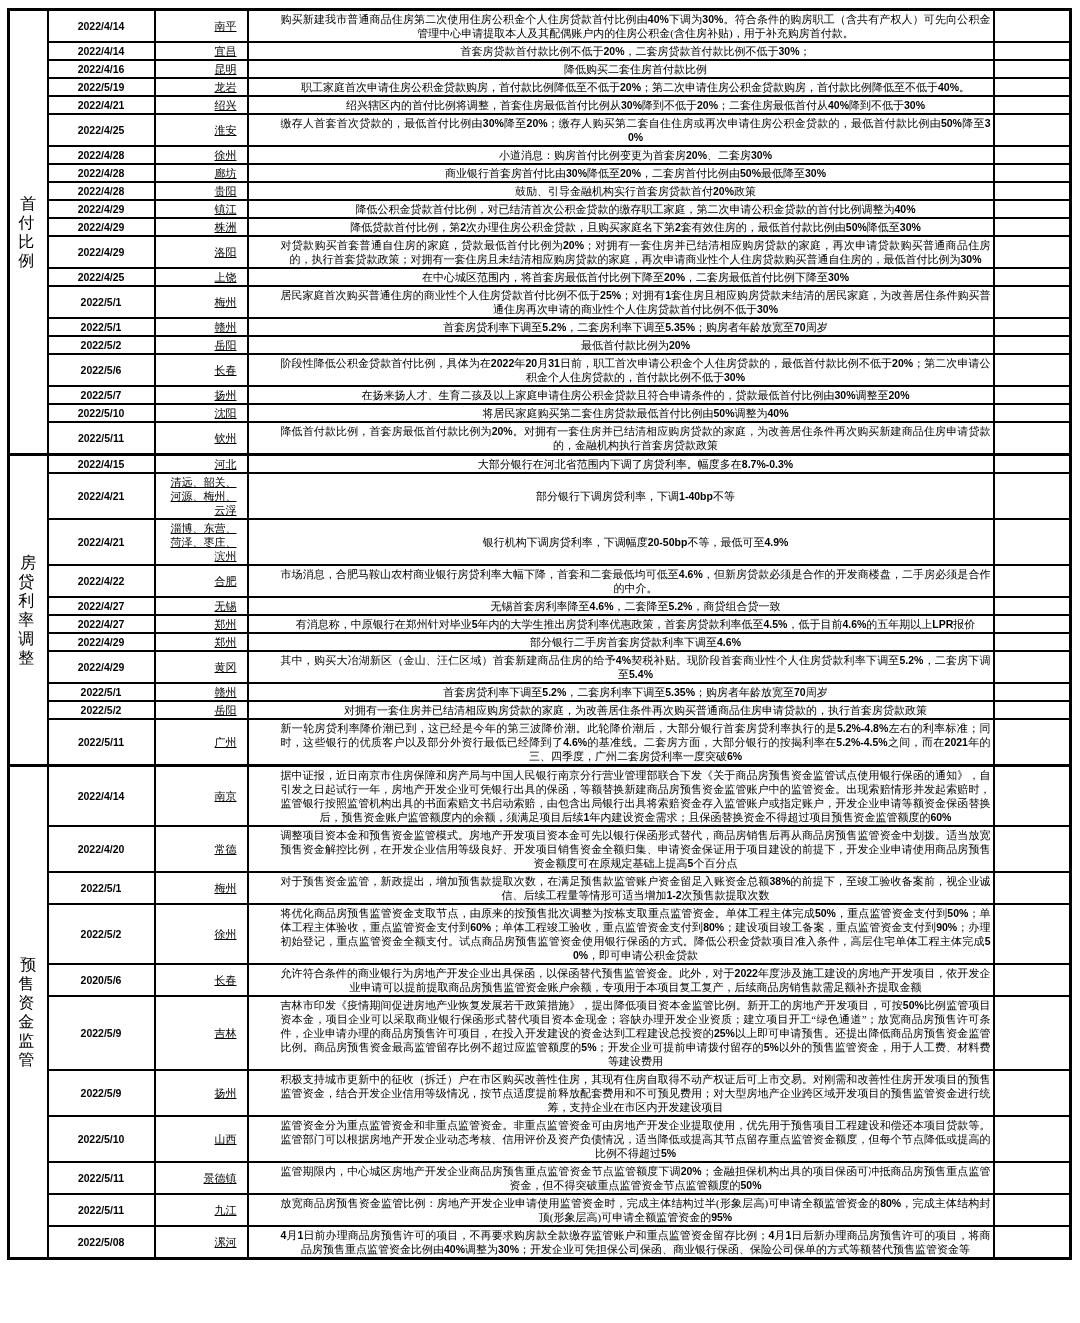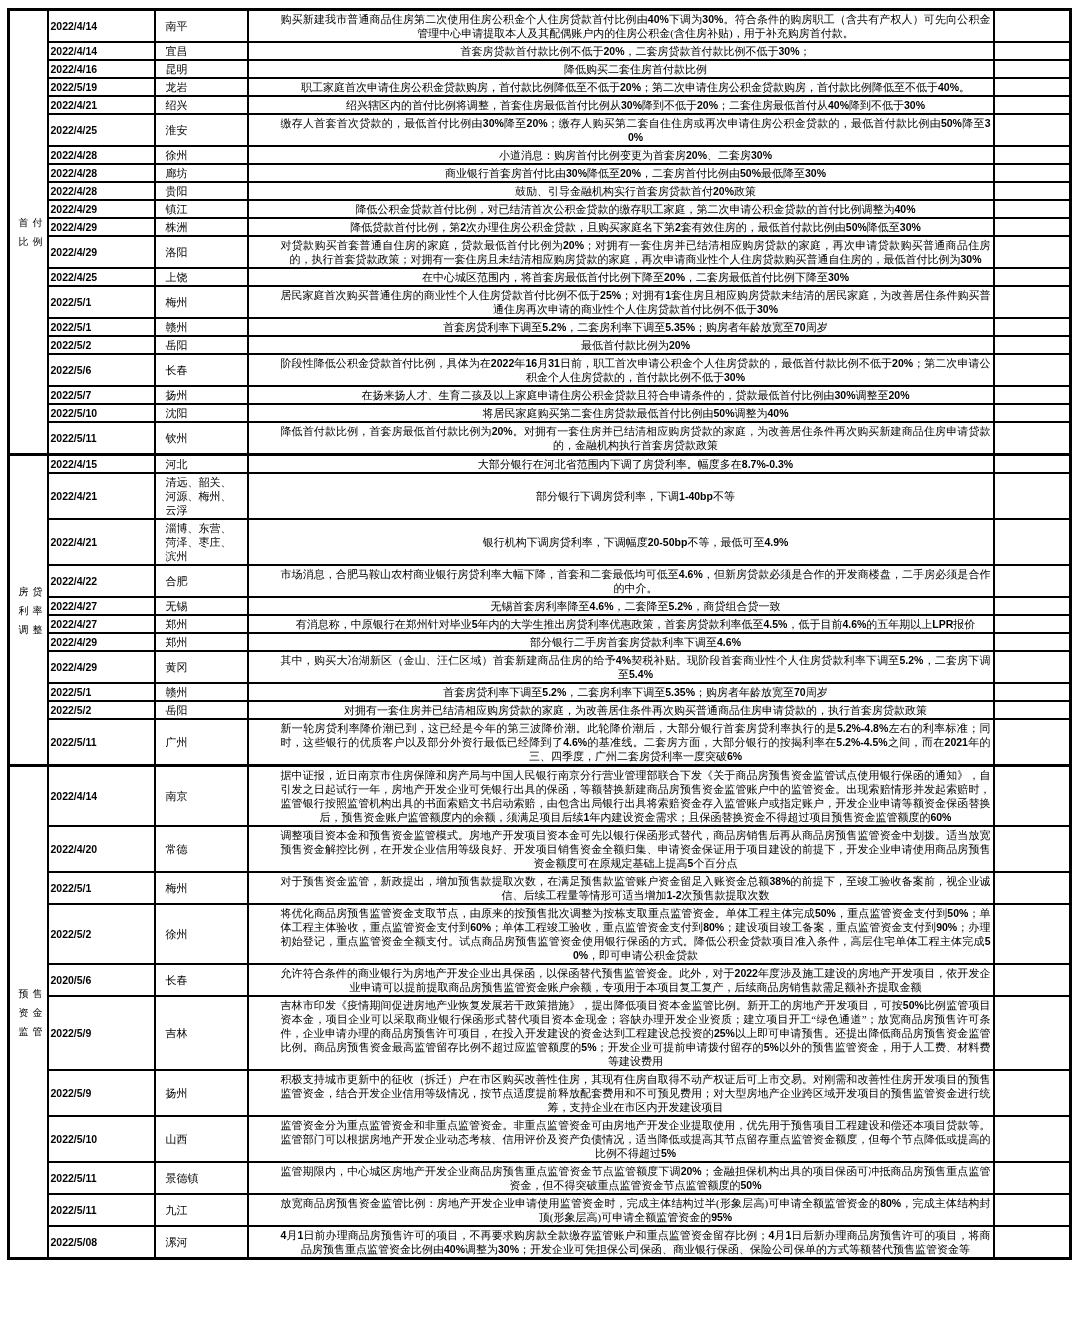--- a/index.html
+++ b/index.html
@@ -14,26 +14,26 @@
     border:3px solid #000;
   }
   td {
     border:2px solid #000;
     font-size:11px; line-height:14px;
     padding:1px 2px; vertical-align:middle;
     word-break:break-all; overflow:hidden;
   }
   tr.group-start td { border-top:3px solid #000; }
   td.lab {
-    text-align:right; white-space:pre-line;
-    font-size:10px; line-height:19px; letter-spacing:4px; text-indent:4px;
+    text-align:center; white-space:pre-line;
+    font-size:16px; line-height:19px; letter-spacing:4px; text-indent:4px;
     padding:0;
   }
-  td.date { }
-  td.city { text-align:left; padding:1px 10px; }
+  td.date { text-align:center; }
+  td.city { text-align:right; padding:1px 10px;text-decoration:underline; }
   td.desc { text-align:justify; text-align-last:center;padding-left:32px; }
   td.note { padding:0; }
   b.num {
     font-family:"Liberation Sans","DejaVu Sans",sans-serif;
     font-weight:700; font-size:10.5px;
   }
 </style>
 </head>
 <body>
 
@@ -141,21 +141,21 @@
         </tr>
         <tr>
           <td class="date"><b class="num">2022/5/2</b></td>
           <td class="city">岳阳</td>
           <td class="desc">最低首付款比例为<b class="num">20%</b></td>
           <td class="note"></td>
         </tr>
         <tr>
           <td class="date"><b class="num">2022/5/6</b></td>
           <td class="city">长春</td>
-          <td class="desc">阶段性降低公积金贷款首付比例，具体为在<b class="num">2022</b>年<b class="num">16</b>月<b class="num">31</b>日前，职工首次申请公积金个人住房贷款的，最低首付款比例不低于<b class="num">20%</b>；第二次申请公积金个人住房贷款的，首付款比例不低于<b class="num">30%</b></td>
+          <td class="desc">阶段性降低公积金贷款首付比例，具体为在<b class="num">2022</b>年<b class="num">20</b>月<b class="num">31</b>日前，职工首次申请公积金个人住房贷款的，最低首付款比例不低于<b class="num">20%</b>；第二次申请公积金个人住房贷款的，首付款比例不低于<b class="num">30%</b></td>
           <td class="note"></td>
         </tr>
         <tr>
           <td class="date"><b class="num">2022/5/7</b></td>
           <td class="city">扬州</td>
           <td class="desc">在扬来扬人才、生育二孩及以上家庭申请住房公积金贷款且符合申请条件的，贷款最低首付比例由<b class="num">30%</b>调整至<b class="num">20%</b></td>
           <td class="note"></td>
         </tr>
         <tr>
           <td class="date"><b class="num">2022/5/10</b></td>

